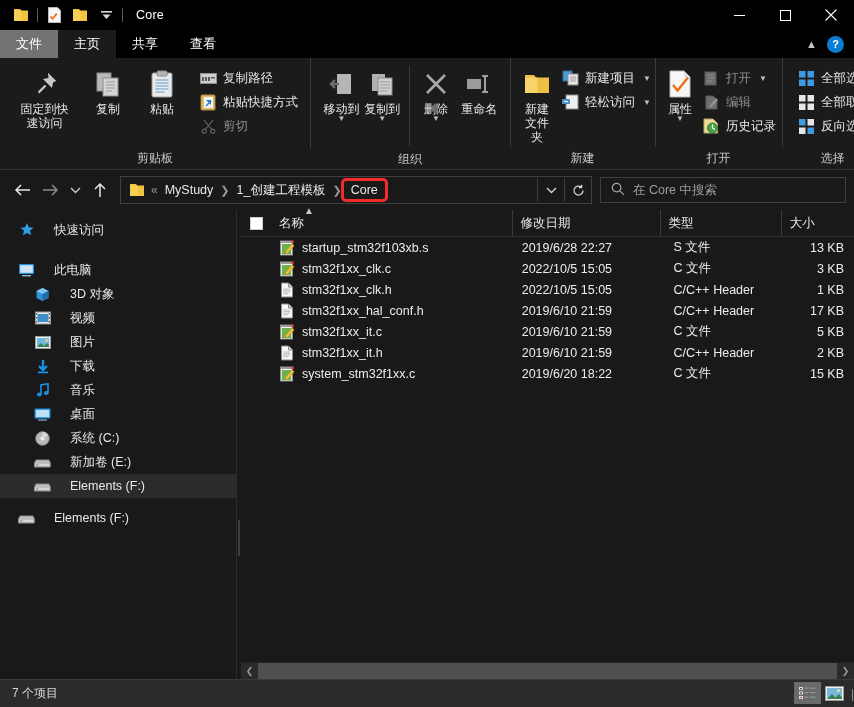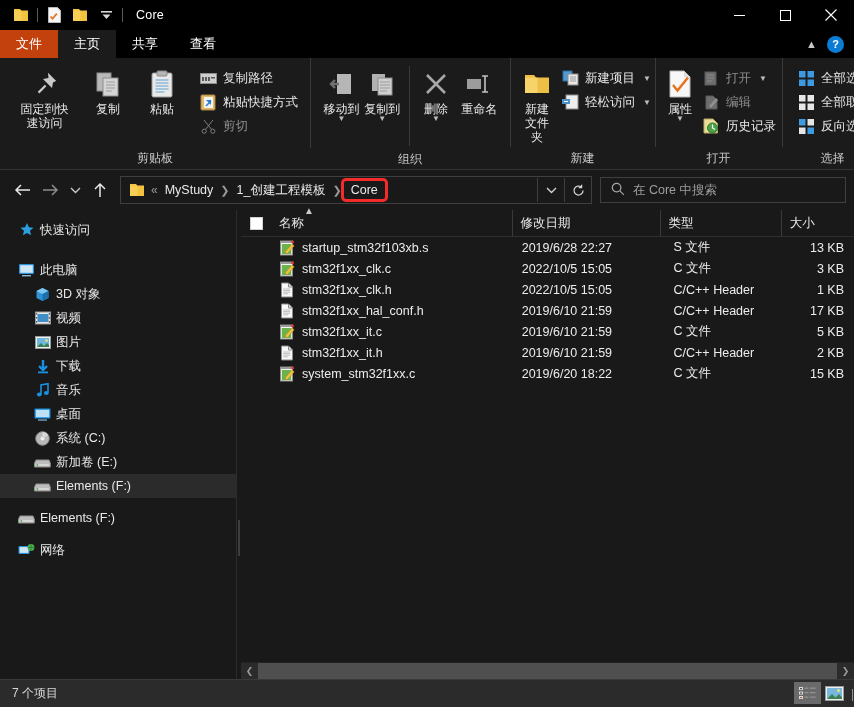--- a/index.html
+++ b/index.html
@@ -65,21 +65,21 @@
     position: relative;
   }
   .tab {
     padding: 0 16px;
     display: flex; align-items: center;
     font-size: 13px;
     color: #ffffff;
     height: 28px;
     box-sizing: border-box;
   }
-  .tab.file-tab { background: #c2410c; color: #ffffff; }
+  .tab.file-tab { background: #737373; color: #ffffff; }
   .tab.active { background: #1b1b1b; }
   .ribbon-right {
     position: absolute; right: 4px; top: 0;
     height: 28px; display: flex; align-items: center; gap: 6px;
   }
   .chev-up { color: #c8c8c8; font-size: 11px; padding: 0 4px; }
   .help-dot {
     width: 17px; height: 17px; border-radius: 50%;
     background: #0a7cd4; color: #fff;
     font-size: 11px; font-weight: bold;
@@ -207,21 +207,21 @@
     width: 236px;
     background: #191919;
     border-right: 1px solid #2c2c2c;
     overflow: hidden;
     position: relative;
     flex: 0 0 auto;
   }
   .nav-item {
     height: 24px;
     display: flex; align-items: center;
-    gap: 5px;
+    gap: 19px;
     font-size: 12.5px;
     color: #e9e9e9;
     padding-left: 18px;
     white-space: nowrap;
   }
   .nav-item.indent1 { padding-left: 34px; }
   .nav-item.selected { background: #2b2b2b; }
   .nav-item .nico { width: 17px; height: 17px; display: flex; align-items: center; justify-content: center; flex: 0 0 auto; }
   .nav-gap { height: 8px; }
   .splitter {
@@ -851,31 +851,20 @@
           <svg width="17" height="11" viewBox="0 0 17 11">
               <path d="M2 3h13l1.3 3.2V10H0.5V6.2z" fill="#bdbdbd" stroke="#8f8f8f"></path>
               <rect x="1.5" y="7" width="13.5" height="2" fill="#d6d6d6"></rect>
               <circle cx="3.4" cy="8" r="0.9" fill="#4caf50"></circle>
             </svg>
         </span>
         <span>Elements (F:)</span>
       </div>
       <div class="nav-gap"></div>
 
-      <div class="nav-item">
-        <span class="nico">
-          <svg width="17" height="15" viewBox="0 0 17 15">
-              <rect x="0.5" y="3" width="11" height="8" rx="1" fill="#2a8fd4"></rect>
-              <rect x="1.6" y="4.1" width="8.8" height="5.8" fill="#cfe6f7"></rect>
-              <circle cx="13" cy="4.5" r="3.4" fill="#4caf50"></circle>
-              <path d="M9.8 4.5h6.4M13 1.1v6.8" stroke="#2f7a33" stroke-width="0.8"></path>
-            </svg>
-        </span>
-        <span>网络</span>
-      </div>
     </div>
 
     <div class="splitter"></div>
 
     <div class="filepane">
       <div class="colheader">
         <div class="sortmark">▲</div>
         <div class="hdr-check">
             <div class="chkbox"></div>
           </div>

